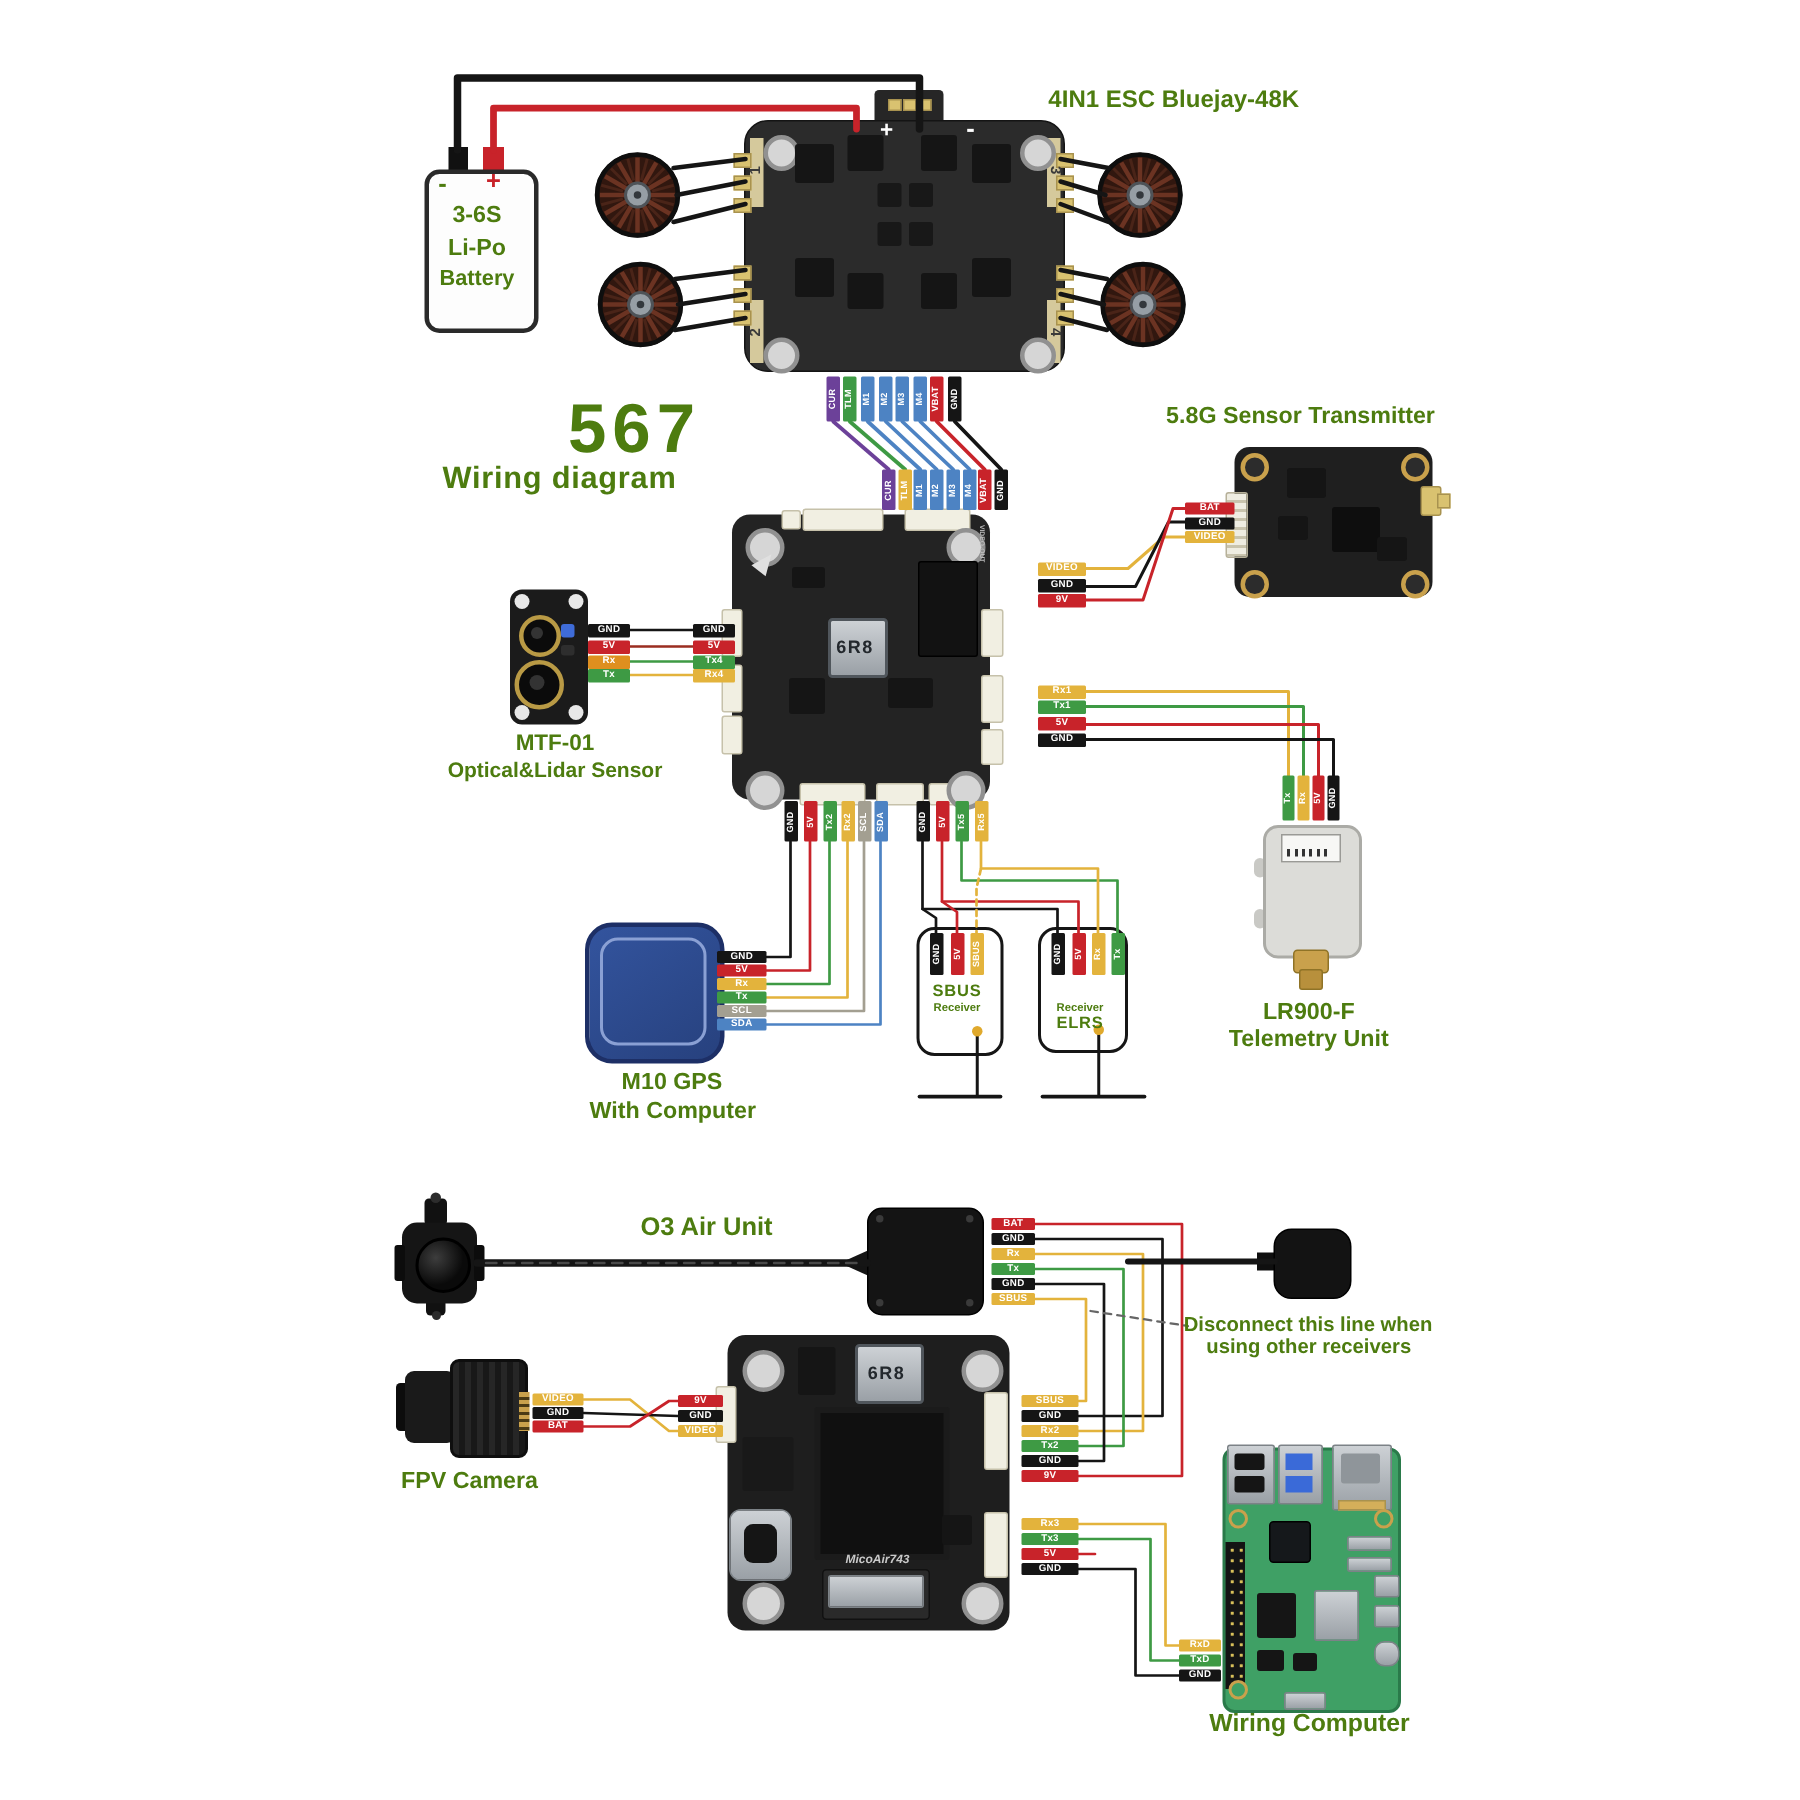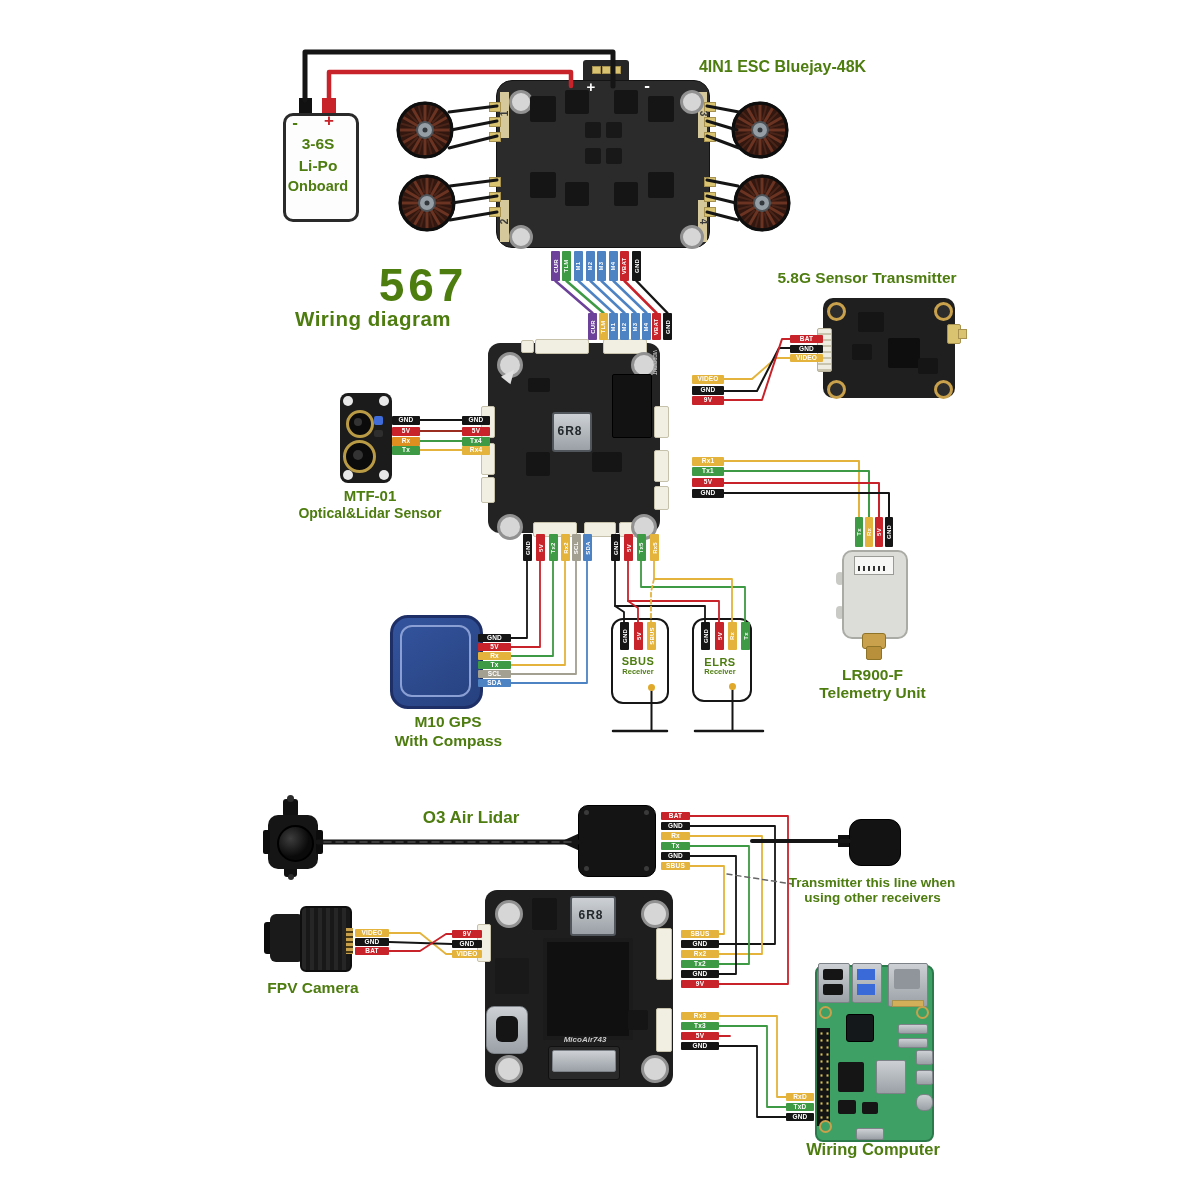--- a/index.html
+++ b/index.html
@@ -28,21 +28,21 @@
 
 <div id="canvas">
 
   <div class="abs" style="left:299px;top:98px;width:13px;height:17px;background:#111;z-index:2"></div>
   <div class="abs" style="left:322px;top:98px;width:14px;height:17px;background:#c8232a;z-index:2"></div>
   <div class="abs" style="left:283px;top:113px;width:70px;height:103px;background:#fdfdfd;border:3px solid #2a2a2a;border-radius:10px;z-index:2"></div>
   <div class="txt" style="left:288px;top:114px;width:14px;font-size:17px">-</div>
   <div class="txt" style="left:321px;top:112px;width:16px;font-size:17px;color:#c8232a">+</div>
   <div class="txt" style="left:283px;top:135px;width:70px;font-size:15.5px">3-6S</div>
   <div class="txt" style="left:283px;top:157px;width:70px;font-size:15.5px">Li-Po</div>
-  <div class="txt" style="left:283px;top:179px;width:70px;font-size:14.5px">Onboard</div>
+  <div class="txt" style="left:283px;top:179px;width:70px;font-size:14.5px">Battery</div>
 
   <div class="abs" style="left:583px;top:60px;width:46px;height:26px;background:#262626;border-radius:3px;z-index:1"></div>
   <div class="gold" style="left:592px;top:66px;width:7px;height:6px"></div>
   <div class="gold" style="left:602px;top:66px;width:7px;height:6px"></div>
   <div class="gold" style="left:612px;top:66px;width:7px;height:6px"></div>
   <div class="board" style="left:496px;top:80px;width:212px;height:166px;background:#2b2b2b;border-radius:16px;border:1px solid #141414"></div>
   <div class="abs" style="left:500px;top:92px;width:9px;height:46px;background:#d5c99c;z-index:2"></div>
   <div class="abs" style="left:698px;top:92px;width:9px;height:46px;background:#d5c99c;z-index:2"></div>
   <div class="abs" style="left:500px;top:200px;width:9px;height:42px;background:#d5c99c;z-index:2"></div>
   <div class="abs" style="left:698px;top:200px;width:9px;height:42px;background:#d5c99c;z-index:2"></div>
@@ -136,61 +136,61 @@
   <div class="chip" style="left:858px;top:312px;width:26px;height:20px"></div>
   <div class="chip" style="left:888px;top:338px;width:32px;height:30px;background:#0e0e0e"></div>
   <div class="chip" style="left:852px;top:344px;width:20px;height:16px"></div>
   <div class="chip" style="left:918px;top:358px;width:20px;height:16px"></div>
   <div class="gold" style="left:947px;top:324px;width:12px;height:18px;border-radius:2px"></div>
   <div class="gold" style="left:958px;top:329px;width:7px;height:8px"></div>
 
   <div class="abs" style="left:390px;top:615px;width:87px;height:88px;background:linear-gradient(145deg,#33549e,#27417e);border:3px solid #1d2f66;border-radius:18px;z-index:2"></div>
   <div class="abs" style="left:400px;top:625px;width:67px;height:68px;border:2px solid #8aa0d4;border-radius:12px;z-index:3"></div>
   <div class="txt" style="left:378px;top:713px;width:140px;font-size:15.5px">M10 GPS</div>
-  <div class="txt" style="left:366px;top:732px;width:165px;font-size:15.5px">With Compass</div>
+  <div class="txt" style="left:366px;top:732px;width:165px;font-size:15.5px">With Computer</div>
 
   <div class="abs" style="left:611px;top:618px;width:54px;height:82px;background:#fff;border:2.5px solid #161616;border-radius:12px;z-index:2"></div>
   <div class="txt" style="left:611px;top:655px;width:54px;font-size:11px;letter-spacing:.5px">SBUS</div>
   <div class="txt" style="left:611px;top:668px;width:54px;font-size:7.5px">Receiver</div>
   <div class="dot" style="left:648px;top:684px;width:7px;height:7px;background:#e0a92c;z-index:6"></div>
   <div class="abs" style="left:692px;top:618px;width:56px;height:80px;background:#fff;border:2.5px solid #161616;border-radius:12px;z-index:2"></div>
-  <div class="txt" style="left:692px;top:656px;width:56px;font-size:11px;letter-spacing:.5px">ELRS</div>
+  <div class="txt" style="left:692px;top:676px;width:56px;font-size:11px;letter-spacing:.5px">ELRS</div>
   <div class="txt" style="left:692px;top:668px;width:56px;font-size:7.5px">Receiver</div>
   <div class="dot" style="left:729px;top:683px;width:7px;height:7px;background:#e0a92c;z-index:6"></div>
 
   <div class="abs" style="left:842px;top:550px;width:62px;height:85px;background:#dcdcd8;border:2px solid #ababa6;border-radius:10px;z-index:2"></div>
   <div class="abs" style="left:854px;top:556px;width:38px;height:17px;background:#f7f7f5;border:1px solid #9a9a96;z-index:3"></div>
   <div class="abs" style="left:858px;top:566px;width:30px;height:5px;background:repeating-linear-gradient(90deg,#333 0 2px,transparent 2px 5px);z-index:4"></div>
   <div class="abs" style="left:836px;top:572px;width:8px;height:13px;background:#c9c9c5;border-radius:4px;z-index:1"></div>
   <div class="abs" style="left:836px;top:606px;width:8px;height:13px;background:#c9c9c5;border-radius:4px;z-index:1"></div>
   <div class="abs" style="left:900px;top:572px;width:8px;height:13px;background:#c9c9c5;border-radius:4px;z-index:1"></div>
   <div class="abs" style="left:900px;top:606px;width:8px;height:13px;background:#c9c9c5;border-radius:4px;z-index:1"></div>
   <div class="abs" style="left:862px;top:633px;width:22px;height:14px;background:#c9a14c;border:1px solid #8f7326;border-radius:3px;z-index:3"></div>
   <div class="abs" style="left:866px;top:646px;width:14px;height:12px;background:#b8903c;border:1px solid #8f7326;border-radius:2px;z-index:3"></div>
   <div class="txt" style="left:800px;top:666px;width:145px;font-size:15.5px">LR900-F</div>
   <div class="txt" style="left:790px;top:684px;width:165px;font-size:15.5px">Telemetry Unit</div>
 
-  <div class="txt" style="left:396px;top:809px;width:150px;font-size:17px">O3 Air Lidar</div>
+  <div class="txt" style="left:396px;top:809px;width:150px;font-size:17px">O3 Air Unit</div>
   <div class="abs" style="left:283px;top:799px;width:15px;height:18px;background:#111;border-radius:3px;z-index:2"></div>
   <div class="dot" style="left:287px;top:795px;width:7px;height:7px;background:#2c2c2c"></div>
   <div class="abs" style="left:284px;top:866px;width:13px;height:11px;background:#111;border-radius:3px;z-index:2"></div>
   <div class="dot" style="left:288px;top:874px;width:6px;height:6px;background:#2c2c2c"></div>
   <div class="abs" style="left:268px;top:815px;width:50px;height:54px;background:#151515;border-radius:10px;z-index:2"></div>
   <div class="abs" style="left:263px;top:830px;width:7px;height:24px;background:#0c0c0c;border-radius:2px;z-index:2"></div>
   <div class="abs" style="left:316px;top:830px;width:7px;height:24px;background:#0c0c0c;border-radius:2px;z-index:2"></div>
   <div class="dot" style="left:277px;top:825px;width:33px;height:33px;background:radial-gradient(circle at 35% 35%,#3d3d3d,#0a0a0a 60%);border:2px solid #000;z-index:3"></div>
   <div class="abs" style="left:560px;top:833px;width:0;height:0;border-top:9px solid transparent;border-bottom:9px solid transparent;border-right:20px solid #141414;z-index:2"></div>
   <div class="abs" style="left:578px;top:805px;width:76px;height:70px;background:#141414;border:1px solid #000;border-radius:10px;z-index:2"></div>
   <div class="dot" style="left:584px;top:810px;width:5px;height:5px;background:#3a3a3a"></div>
   <div class="dot" style="left:644px;top:810px;width:5px;height:5px;background:#3a3a3a"></div>
   <div class="dot" style="left:584px;top:866px;width:5px;height:5px;background:#3a3a3a"></div>
   <div class="dot" style="left:644px;top:866px;width:5px;height:5px;background:#3a3a3a"></div>
   <div class="abs" style="left:838px;top:835px;width:12px;height:12px;background:#0f0f0f;z-index:2"></div>
   <div class="abs" style="left:849px;top:819px;width:50px;height:45px;background:#131313;border:1px solid #000;border-radius:12px;z-index:2"></div>
-  <div class="txt" style="left:772px;top:876px;width:200px;font-size:13.5px">Transmitter this line when</div>
+  <div class="txt" style="left:772px;top:876px;width:200px;font-size:13.5px">Disconnect this line when</div>
   <div class="txt" style="left:790px;top:891px;width:165px;font-size:13.5px">using other receivers</div>
 
   <div class="abs" style="left:264px;top:922px;width:10px;height:32px;background:#0c0c0c;border-radius:3px;z-index:2"></div>
   <div class="abs" style="left:270px;top:914px;width:34px;height:48px;background:#1a1a1a;border-radius:6px;z-index:2"></div>
   <div class="abs" style="left:300px;top:906px;width:48px;height:62px;background:repeating-linear-gradient(90deg,#262626 0 4px,#181818 4px 8px);border:2px solid #0e0e0e;border-radius:6px;z-index:2"></div>
   <div class="abs" style="left:346px;top:928px;width:7px;height:26px;background:repeating-linear-gradient(180deg,#c9a14c 0 3px,#4a3a14 3px 5px);z-index:2"></div>
   <div class="txt" style="left:243px;top:979px;width:140px;font-size:15.5px">FPV Camera</div>
 
   <div class="board" style="left:485px;top:890px;width:188px;height:197px;background:#1e1e1e"></div>
   <div class="conn" style="left:477px;top:924px;width:12px;height:36px"></div>

